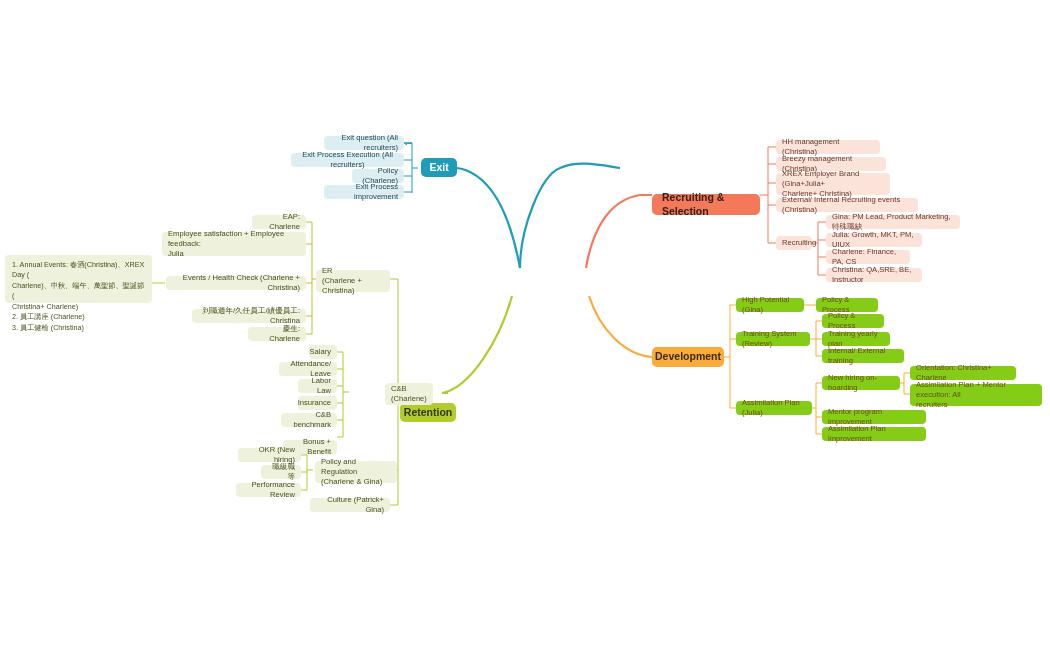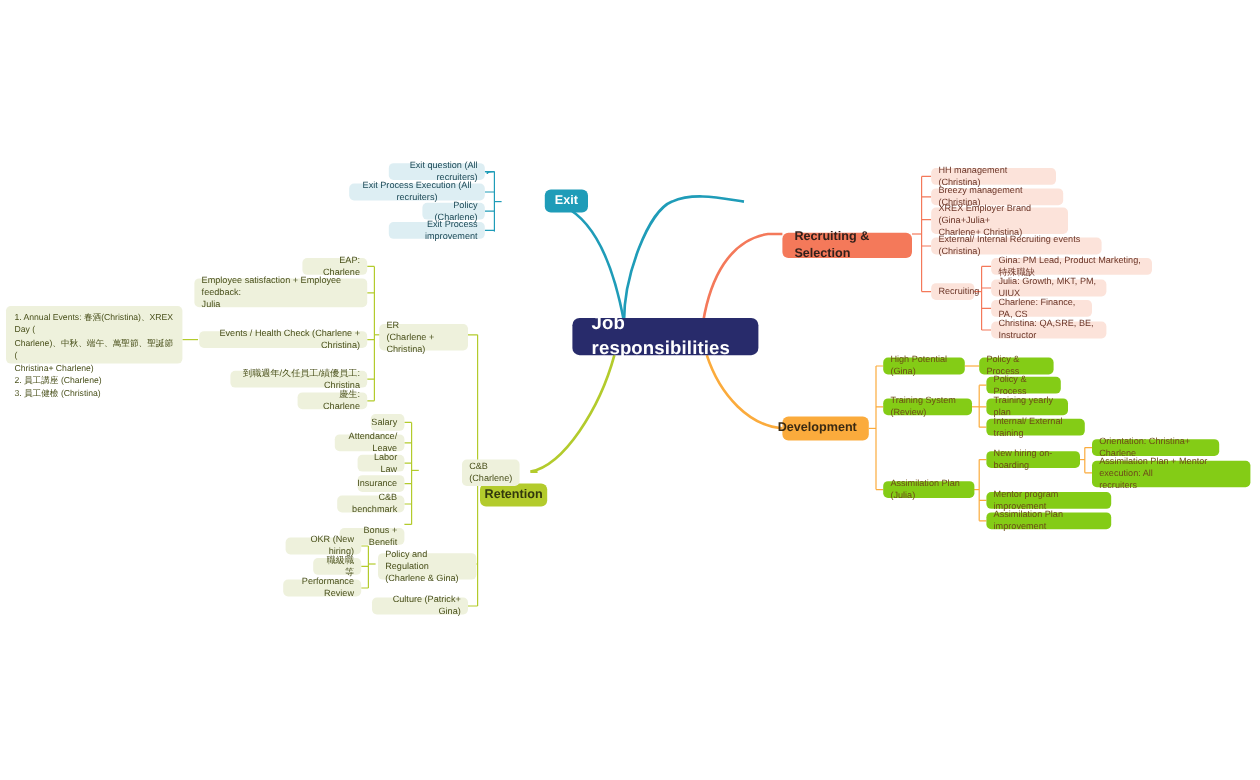--- a/index.html
+++ b/index.html
@@ -50,21 +50,21 @@
   }
   
   .branch {
     font-size: 10.5px;
     font-weight: bold;
     color: #2f2f2f;
     padding: 0 10px;
     justify-content: center;
     border-radius: 5px;
   }
-  .branch.exit       { background: #1f9cb8; color: #ffffff; margin-left: 33px; }
+  .branch.exit       { background: #1f9cb8; color: #ffffff; }
   .branch.recruiting { background: #f4795a; color: #33211c; }
   .branch.development{ background: #fbab3c; color: #3a2a12; }
   .branch.retention  { background: #b3cb2c; color: #32380d; }
 
   
   .sub {
     font-size: 7.6px;
     padding: 3px 6px;
     border-radius: 4px;
     color: #3b3b3b;
@@ -139,23 +139,20 @@
 
     <path d="M 349 392 L 343 392" stroke="#b3cb2c" stroke-width="1" fill="none"></path>
     <path d="M 343 352 L 343 437" stroke="#b3cb2c" stroke-width="1" fill="none"></path>
     <path d="M 343 352 L 337 352 M 343 369 L 337 369 M 343 386 L 337 386 M 343 403 L 337 403 M 343 420 L 337 420 M 343 437 L 337 437" stroke="#b3cb2c" stroke-width="1" fill="none"></path>
 
     <path d="M 313 470 L 307 470" stroke="#b3cb2c" stroke-width="1" fill="none"></path>
     <path d="M 307 455 L 307 490" stroke="#b3cb2c" stroke-width="1" fill="none"></path>
     <path d="M 307 455 L 301 455 M 307 472 L 301 472 M 307 490 L 301 490" stroke="#b3cb2c" stroke-width="1" fill="none"></path>
   </svg>
 
-  <div class="node root" style="left:477px; top:265px; width:155px; height:31px;">
-    <span>Job responsibilities</span>
-  </div>
 
   <div class="node branch exit" style="left:421px; top:158px; width:36px; height:19px;">
     <span>Exit</span>
   </div>
 
   <div class="node sub teal align-right" style="left:324px; top:136px; width:80px; height:14px;">
     <span>Exit question (All recruiters)</span>
   </div>
   <div class="node sub teal align-right" style="left:291px; top:153px; width:113px; height:14px;text-align:center;">
     <span>Exit Process Execution (All recruiters)</span>
@@ -194,21 +191,21 @@
   <div class="node sub coral align-left" style="left:826px; top:233px; width:96px; height:14px;">
     <span>Julia: Growth, MKT, PM, UIUX</span>
   </div>
   <div class="node sub coral align-left" style="left:826px; top:250px; width:84px; height:14px;">
     <span>Charlene: Finance, PA, CS</span>
   </div>
   <div class="node sub coral align-left" style="left:826px; top:268px; width:96px; height:14px;">
     <span>Christina: QA,SRE, BE, Instructor</span>
   </div>
 
-  <div class="node branch development" style="left:652px; top:347px; width:72px; height:20px;justify-content:flex-end;">
+  <div class="node branch development" style="left:652px; top:347px; width:72px; height:20px;">
     <span>Development</span>
   </div>
 
   <div class="node sub orange align-left" style="left:736px; top:298px; width:68px; height:14px;">
     <span>High Potential (Gina)</span>
   </div>
   <div class="node sub orange align-left" style="left:816px; top:298px; width:62px; height:14px;">
     <span>Policy &amp; Process</span>
   </div>
 

